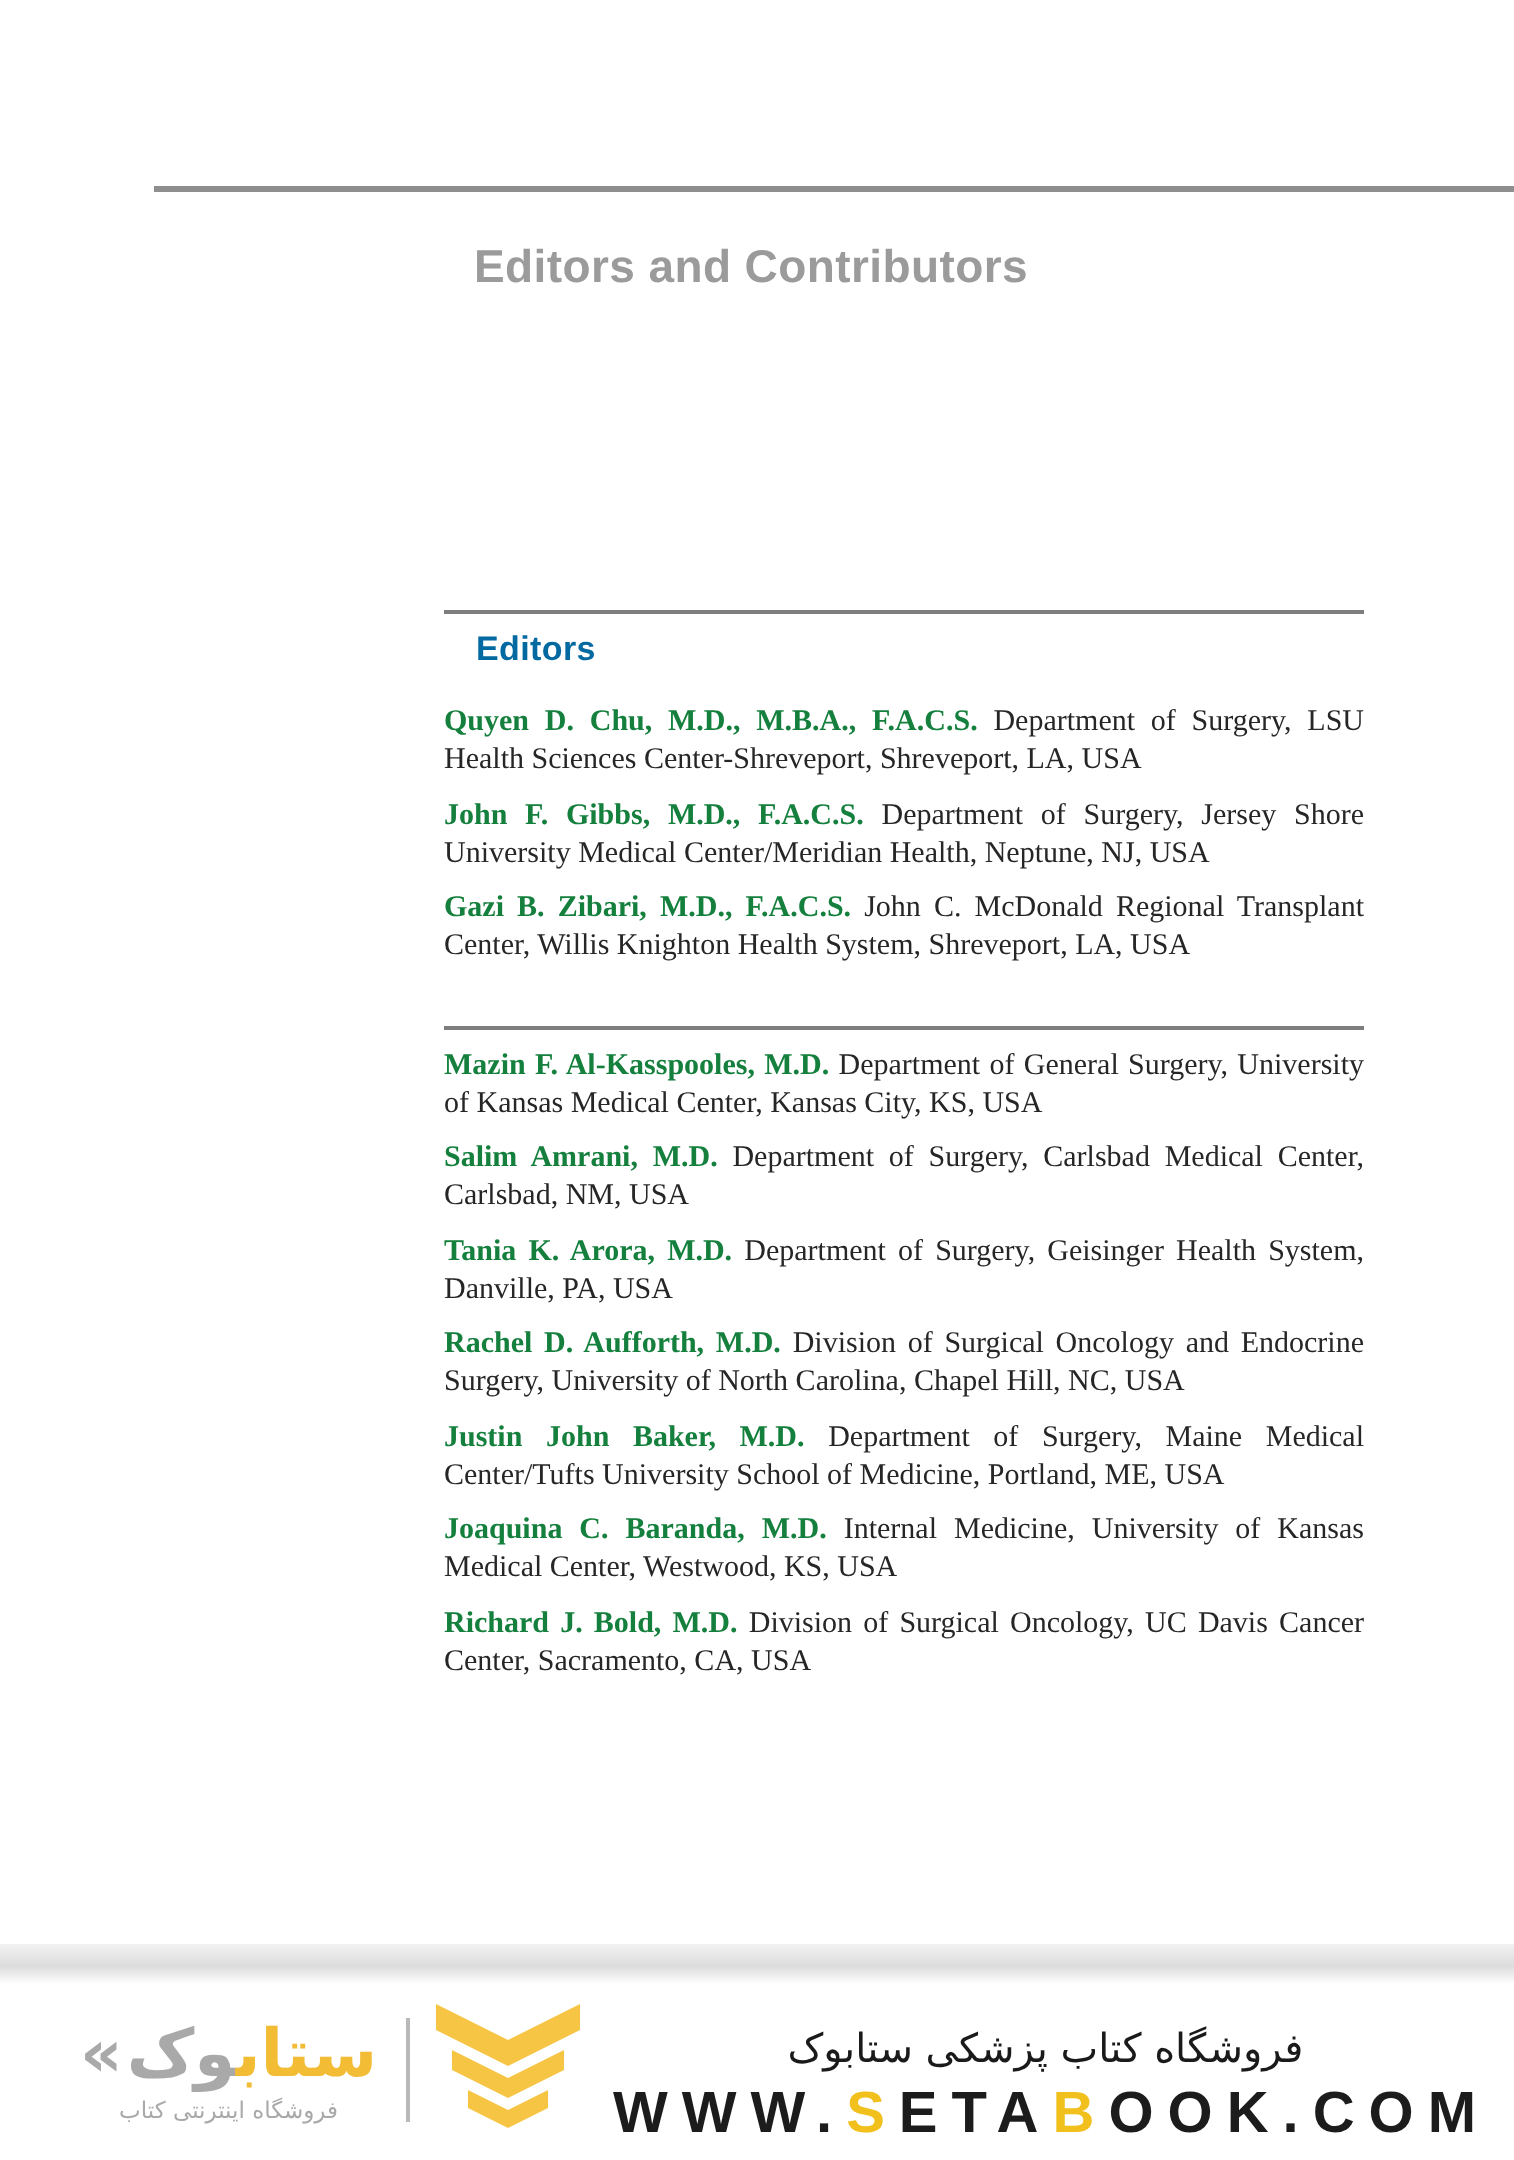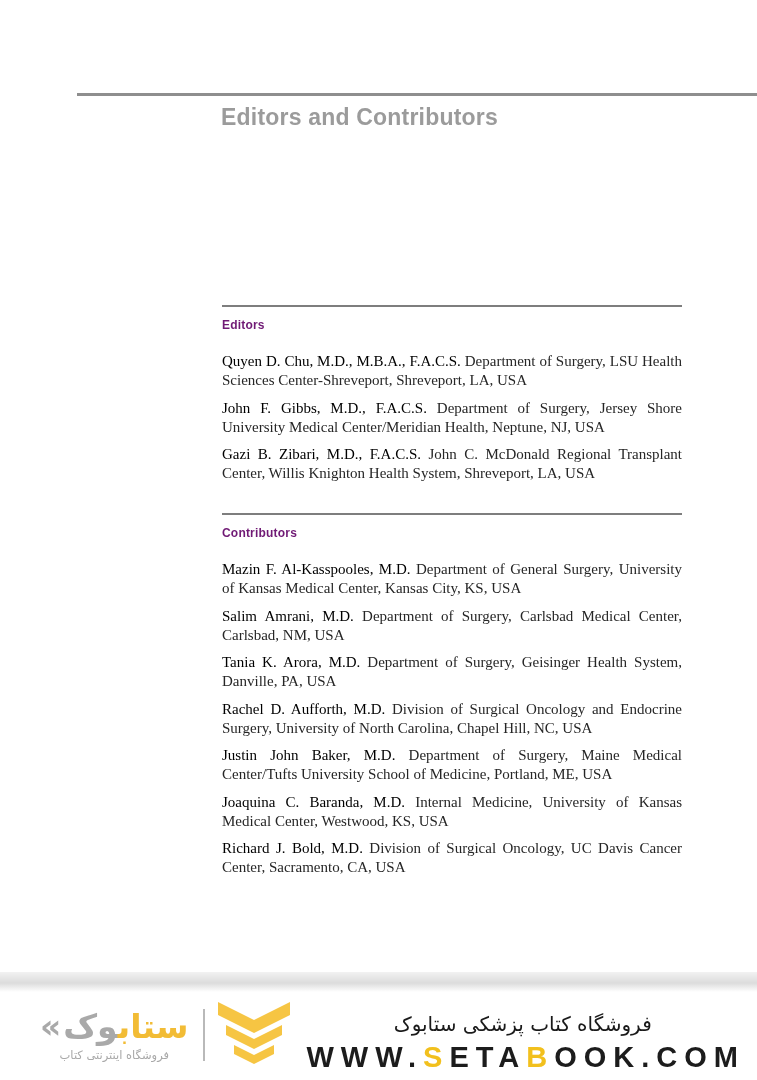--- a/index.html
+++ b/index.html
@@ -4,37 +4,37 @@
 <style>
   html,body { margin:0; padding:0; }
   body { background:#ffffff; font-family:"Liberation Serif", serif; }
   .page {
     position:relative; width:757px; height:1080px; background:#ffffff;
     overflow:hidden; margin:0 auto;
   }
   
   .top-rule { position:absolute; left:77px; right:0; top:93px; height:3px; background:#8e8e8e; }
   .page-title {
-    position:absolute; left:221px; top:104px; margin:0;
+    position:absolute; left:221px; top:104px; margin:16px;
     font-family:"Liberation Sans", sans-serif; font-weight:700;
     font-size:23px; color:#9b9b9b; letter-spacing:0.2px;
   }
   
   .content { position:absolute; left:222px; top:305px; width:460px; color:#2b2b2b; }
   section { border-top:2px solid #7e7e7e; }
   section.second { margin-top:30px; }
   section h2 {
-    font-family:"Liberation Sans", sans-serif; font-size:12px; line-height:20px;
-    color:#701a75; margin:8px 0 17px 0; letter-spacing:0.2px;
+    font-family:"Liberation Sans", sans-serif; font-size:17px; line-height:20px;
+    color:#0369a1; margin:8px 0 17px 16px; letter-spacing:0.2px;
   }
   p.entry {
     font-size:15px; line-height:19px; margin:8.5px 0; text-align:justify;
     color:#262626;
   }
-  p.entry .name { font-weight:400; color:#000000; }
+  p.entry .name { font-weight:700; color:#15803d; }
   
   .page-shadow {
     position:absolute; left:0; right:0; top:972px; height:20px;
     background:linear-gradient(to bottom, #f2f2f2 0%, #dcdcdc 55%, #ffffff 100%);
   }
   
   .footer { position:absolute; left:0; right:0; top:992px; height:88px; background:#ffffff; }
   .brand { position:absolute; left:40px; top:10px; display:flex; align-items:center; }
   .wordmark-col { display:flex; flex-direction:column; align-items:center; }
   .wordmark {
@@ -70,21 +70,20 @@
   <div class="content">
 
     <section>
       <h2>Editors</h2>
       <p class="entry"><span class="name">Quyen D. Chu, M.D., M.B.A., F.A.C.S.</span> <span>Department of Surgery, LSU Health Sciences Center-Shreveport, Shreveport, LA, USA</span></p>
       <p class="entry"><span class="name">John F. Gibbs, M.D., F.A.C.S.</span> <span>Department of Surgery, Jersey Shore University Medical Center/Meridian Health, Neptune, NJ, USA</span></p>
       <p class="entry"><span class="name">Gazi B. Zibari, M.D., F.A.C.S.</span> <span>John C. McDonald Regional Transplant Center, Willis Knighton Health System, Shreveport, LA, USA</span></p>
     </section>
 
     <section class="second">
-      <h2>Contributors</h2>
       <p class="entry"><span class="name">Mazin F. Al-Kasspooles, M.D.</span> <span>Department of General Surgery, University of Kansas Medical Center, Kansas City, KS, USA</span></p>
       <p class="entry"><span class="name">Salim Amrani, M.D.</span> <span>Department of Surgery, Carlsbad Medical Center, Carlsbad, NM, USA</span></p>
       <p class="entry"><span class="name">Tania K. Arora, M.D.</span> <span>Department of Surgery, Geisinger Health System, Danville, PA, USA</span></p>
       <p class="entry"><span class="name">Rachel D. Aufforth, M.D.</span> <span>Division of Surgical Oncology and Endocrine Surgery, University of North Carolina, Chapel Hill, NC, USA</span></p>
       <p class="entry"><span class="name">Justin John Baker, M.D.</span> <span>Department of Surgery, Maine Medical Center/Tufts University School of Medicine, Portland, ME, USA</span></p>
       <p class="entry"><span class="name">Joaquina C. Baranda, M.D.</span> <span>Internal Medicine, University of Kansas Medical Center, Westwood, KS, USA</span></p>
       <p class="entry"><span class="name">Richard J. Bold, M.D.</span> <span>Division of Surgical Oncology, UC Davis Cancer Center, Sacramento, CA, USA</span></p>
     </section>
 
   </div>

